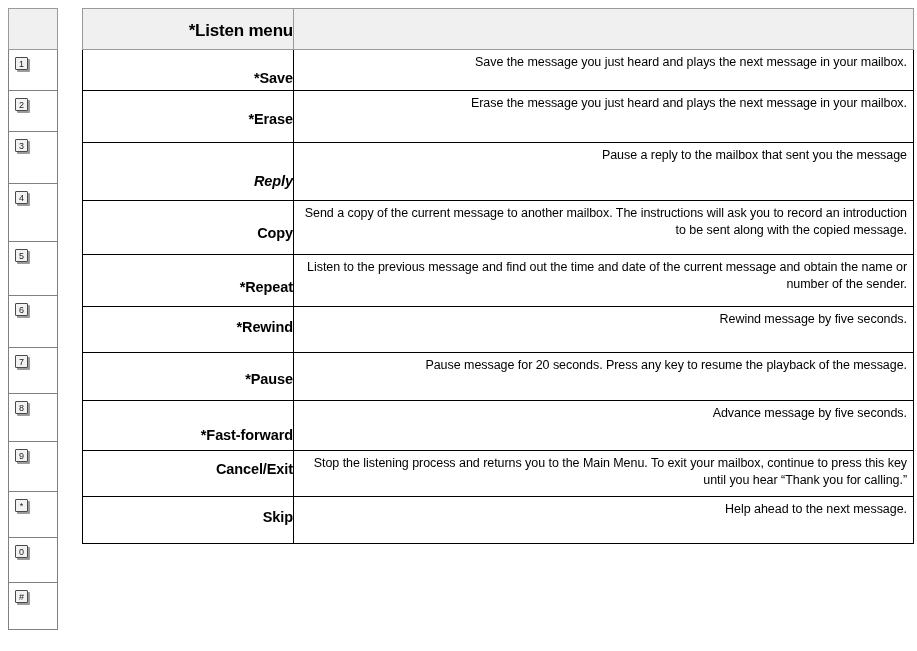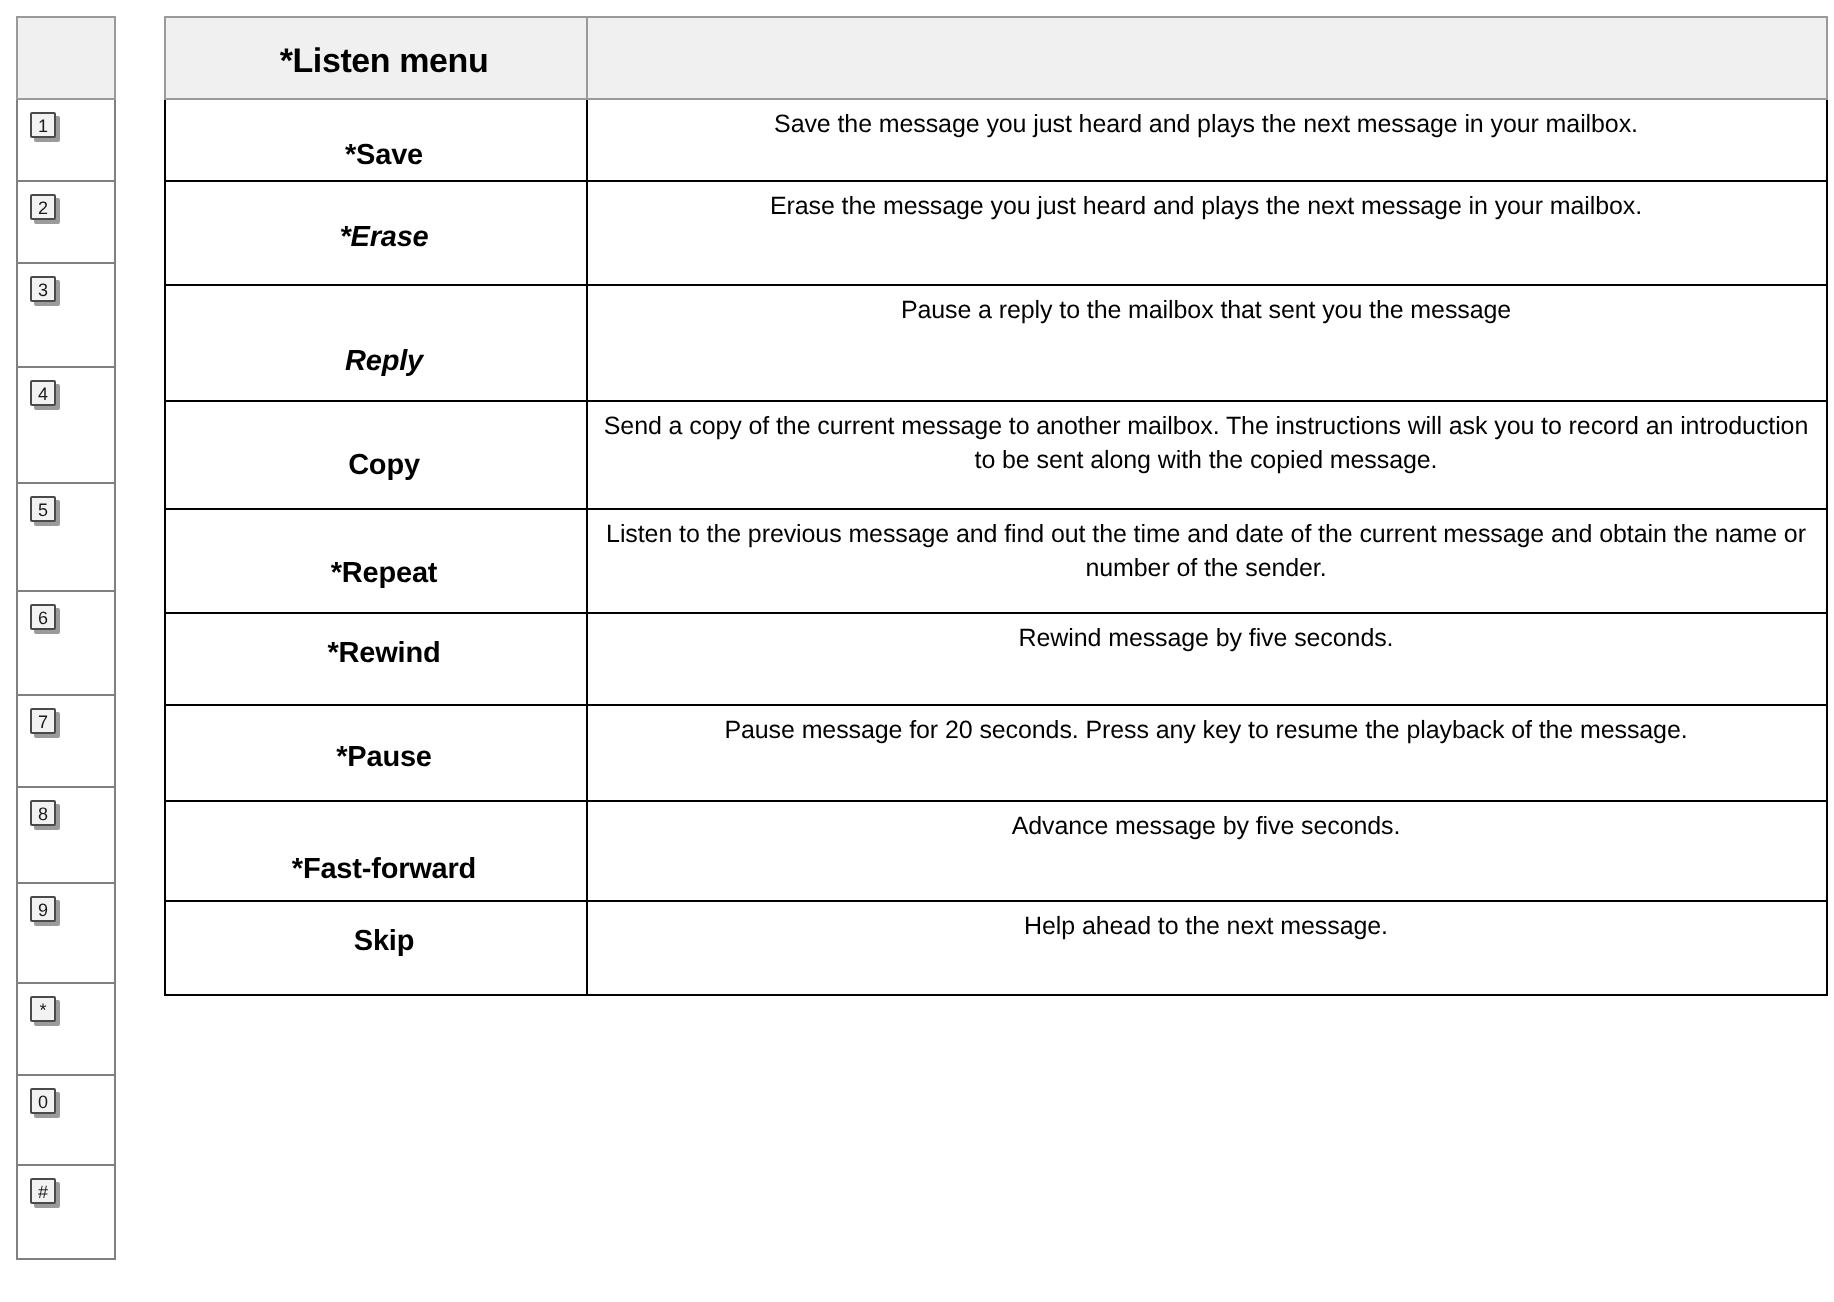--- a/index.html
+++ b/index.html
@@ -73,21 +73,21 @@
     top: 8px;
     width: 829px;
     border-collapse: collapse;
     table-layout: fixed;
   }
   #menu-table td,
   #menu-table th {
     border: 1px solid #000000;
     padding: 0;
     margin: 0;
-    text-align: center;
+    text-align: right;
     vertical-align: top;
     background: #ffffff;
   }
   #menu-table tr.header-row td {
     background: #f0f0f0;
     border: 1px solid #9a9a9a;
   }
   .col-label   { width: 210px; }
   .col-desc    { width: 619px; }
 
@@ -226,21 +226,21 @@
         <td class="col-label">
           <div class="menu-label" style="padding-top: 20px;">*Save</div>
         </td>
         <td class="col-desc">
           <div class="menu-desc">Save the message you just heard and plays the next message in your mailbox.</div>
         </td>
       </tr>
 
       <tr style="height: 52px;">
         <td class="col-label">
-          <div class="menu-label" style="padding-top: 20px; font-style: italic;">*Erase</div>
+          <div class="menu-label" style="padding-top: 20px;">*Erase</div>
         </td>
         <td class="col-desc">
           <div class="menu-desc">Erase the message you just heard and plays the next message in your mailbox.</div>
         </td>
       </tr>
 
       <tr style="height: 58px;">
         <td class="col-label">
           <div class="menu-label" style="padding-top: 30px; font-style: italic;">Reply</div>
         </td>
@@ -287,20 +287,28 @@
 
       <tr style="height: 50px;">
         <td class="col-label">
           <div class="menu-label" style="padding-top: 26px;">*Fast-forward</div>
         </td>
         <td class="col-desc">
           <div class="menu-desc">Advance message by five seconds.</div>
         </td>
       </tr>
 
+      <tr style="height: 46px;">
+        <td class="col-label">
+          <div class="menu-label" style="padding-top: 10px;">Cancel/Exit</div>
+        </td>
+        <td class="col-desc">
+          <div class="menu-desc">Stop the listening process and returns you to the Main Menu. To exit your mailbox, continue to press this key until you hear “Thank you for calling.”</div>
+        </td>
+      </tr>
 
 
       <tr style="height: 47px;">
         <td class="col-label">
           <div class="menu-label" style="padding-top: 12px;">Skip</div>
         </td>
         <td class="col-desc">
           <div class="menu-desc">Help ahead to the next message.</div>
         </td>
       </tr>

